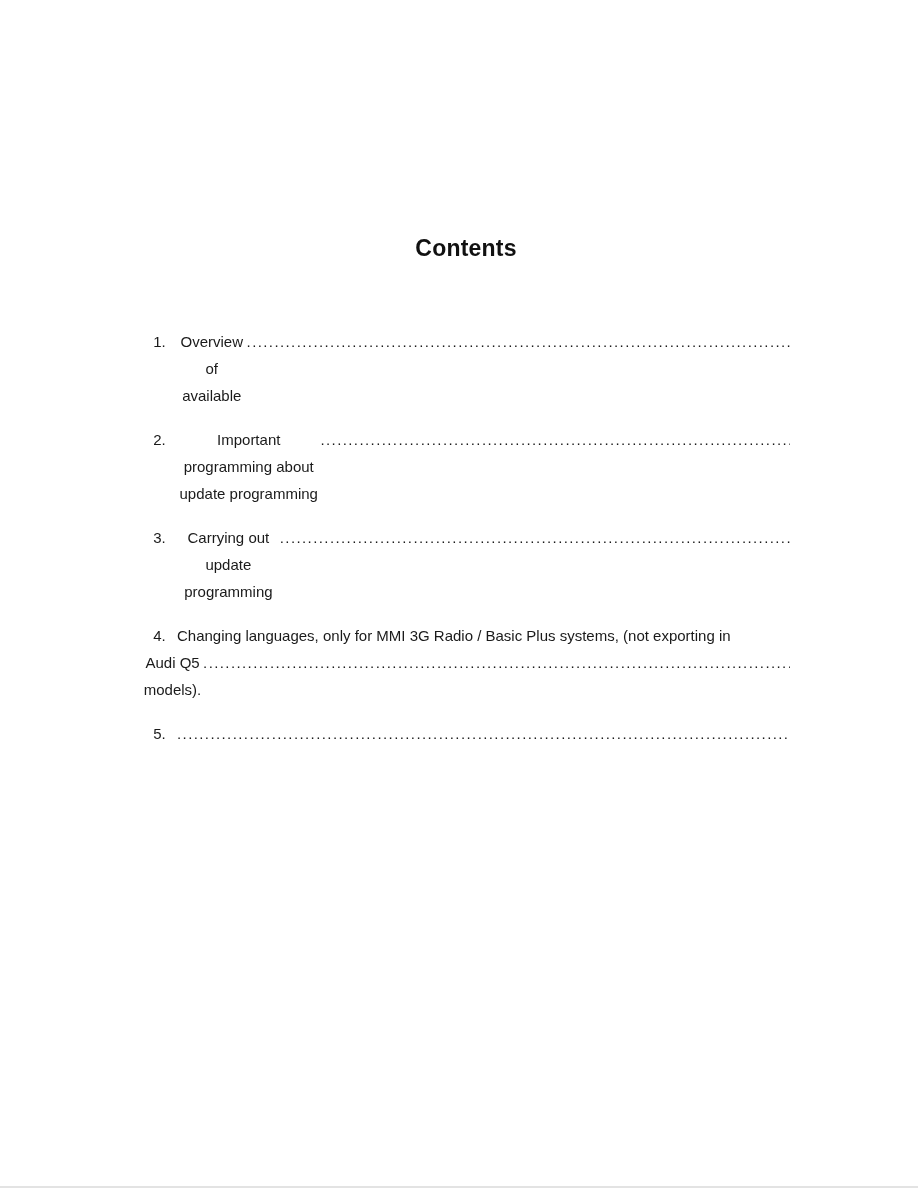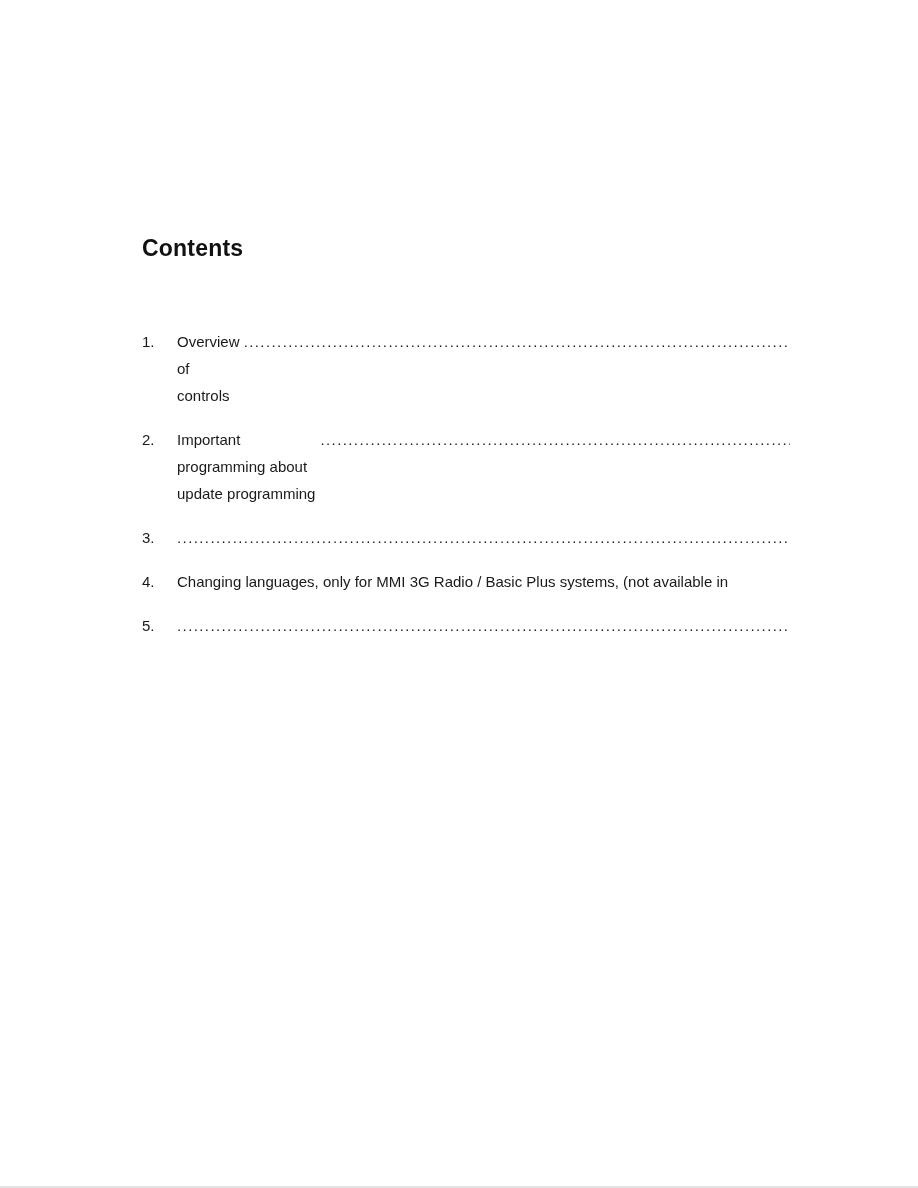--- a/index.html
+++ b/index.html
@@ -16,20 +16,21 @@
     color: #1a1a1a;
     box-sizing: border-box;
     border-bottom: 2px solid #e3e3e3;
     overflow: hidden;
   }
   .content {
     position: absolute;
     left: 142px;
     top: 234px;
     width: 648px;
+    text-align: center;
   }
   .doc-title {
     font-size: 23px;
     line-height: 28px;
     font-weight: bold;
     letter-spacing: 0.2px;
     margin: 0 0 66px 0;
     color: #111111;
   }
   .toc-entry {
@@ -64,44 +65,49 @@
 <div class="page">
   <div class="content">
 
     <h1 class="doc-title">Contents</h1>
 
     <div class="toc">
 
       <div class="toc-entry">
         <div class="toc-line">
           <span class="num">1.</span>
-          <span class="txt">Overview of controls</span>
+          <span class="txt">Overview of available</span>
           <span class="leader"></span>
         </div>
       </div>
 
       <div class="toc-entry">
         <div class="toc-line">
           <span class="num">2.</span>
           <span class="txt">Important programming about update programming</span>
           <span class="leader"></span>
         </div>
       </div>
 
       <div class="toc-entry">
         <div class="toc-line">
           <span class="num">3.</span>
+          <span class="txt">Carrying out update programming</span>
           <span class="leader"></span>
         </div>
       </div>
 
       <div class="toc-entry">
         <div class="toc-line">
           <span class="num">4.</span>
-          <span class="txt">Changing languages, only for MMI 3G Radio / Basic Plus systems, (not available in</span>
+          <span class="txt">Changing languages, only for MMI 3G Radio / Basic Plus systems, (not exporting in</span>
+        </div>
+        <div class="toc-line">
+          <span class="txt">Audi Q5 models).</span>
+          <span class="leader"></span>
         </div>
       </div>
 
       <div class="toc-entry">
         <div class="toc-line">
           <span class="num">5.</span>
           <span class="leader"></span>
         </div>
       </div>
 

